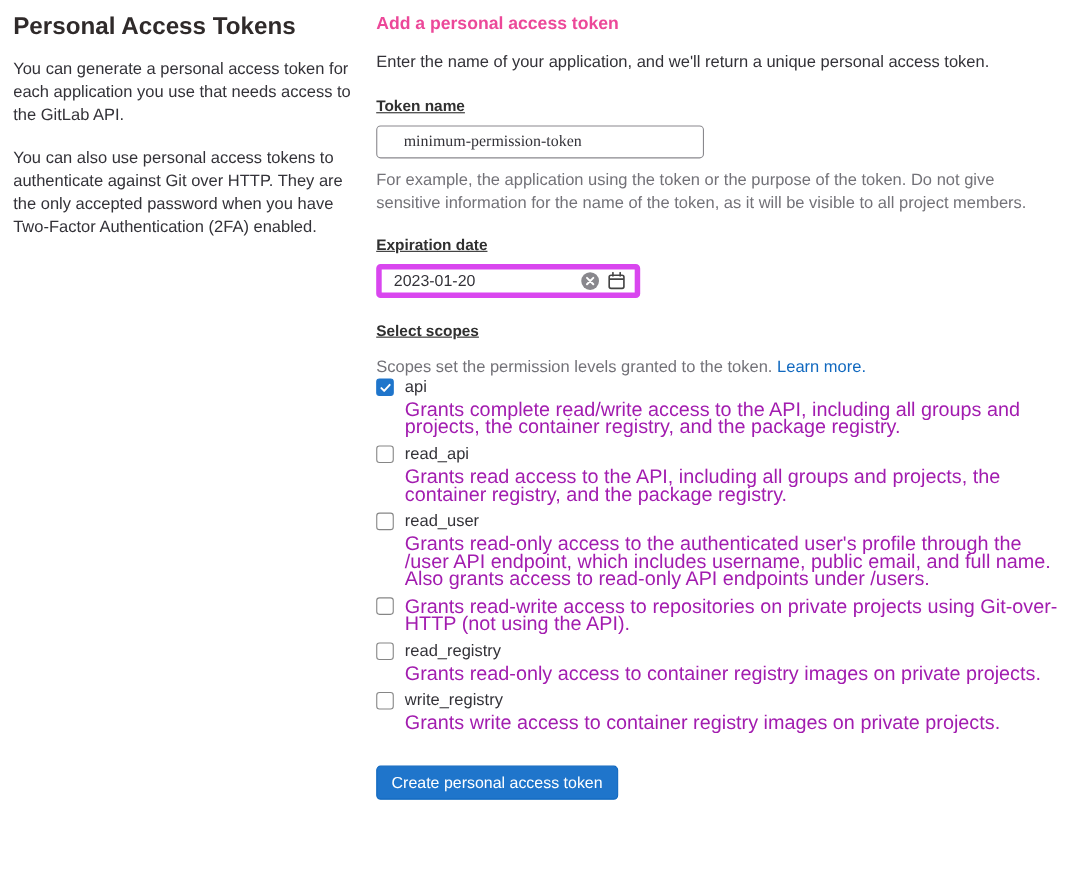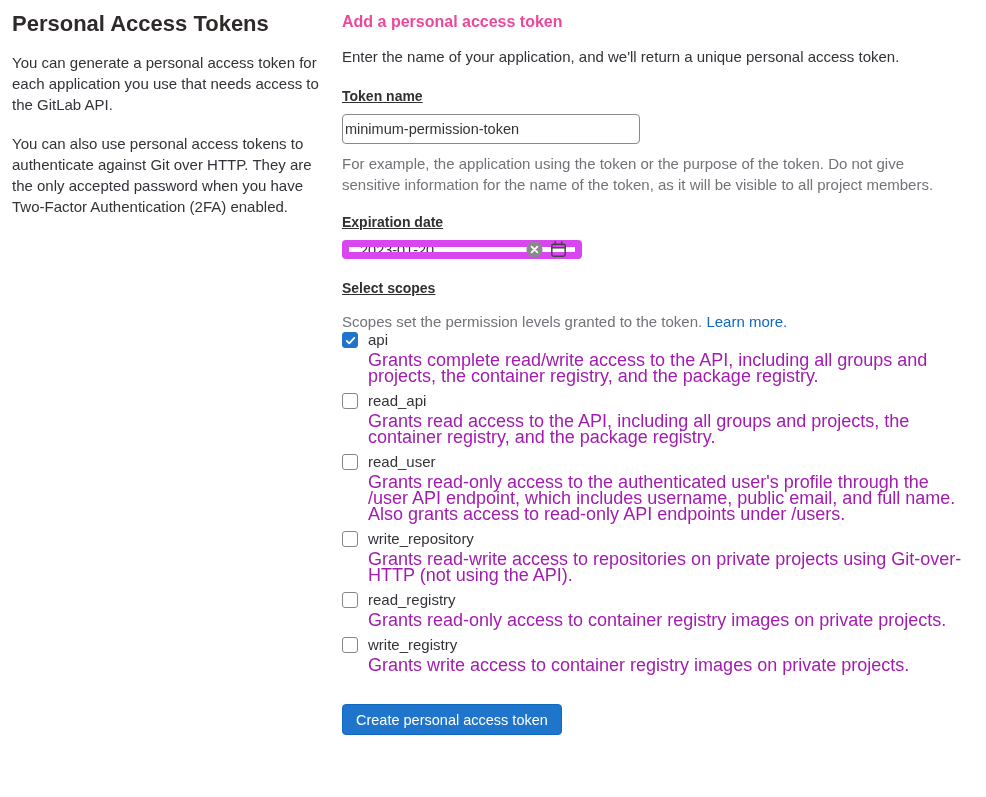--- a/index.html
+++ b/index.html
@@ -26,32 +26,32 @@
   
   .right-col { flex: 1; min-width: 0; }
   .form-heading { font-size: 16px; font-weight: 700; margin: 2px 0 17px 0; color: #ec4899; }
   .intro { font-size: 15px; margin: 15px 0 0 0; color: #333238; }
   .field-label { display: block; font-size: 14px; font-weight: 700; color: #303030; text-decoration: underline; }
 
   .group-token .field-label { margin-top: 23px; }
   .text-input {
     margin-top: 10px; width: 298px; height: 30px;
     border: 1px solid #89888d; border-radius: 4px;
-    padding: 0 2px; font-size: 14.5px; color: #333238;
-    font-family: Liberation Sans, sans-serif;
+    padding: 0 24px; font-size: 14.5px; color: #333238;
+    font-family: Liberation Serif, serif;
     outline: none; display: block;
   }
   .help {
     margin: 9px 0 0 0; color: #737278; font-size: 15px; line-height: 21px;
   }
 
   .group-expiry .field-label { margin-top: 19px; }
   .date-wrap {
-    margin-top: 10px; width: 240px; height: 19px;
-    border: 7px solid #d946ef; border-radius: 4px;
+    margin-top: 10px; width: 240px; height: 31px;
+    border: 5px solid #d946ef; border-radius: 4px;
     display: flex; align-items: center; padding: 0 8px 0 0;
   }
   .date-wrap input {
     border: none; outline: none; flex: 1; min-width: 0;
     height: 100%; padding: 0 4px 0 11px; font-size: 14.5px; color: #333238;
     font-family: "Liberation Sans", sans-serif; background: transparent;
   }
   .icon-btn { border: none; background: none; padding: 0; margin: 0 7px 0 0; cursor: pointer; display: flex; align-items: center; }
   .cal-icon { display: flex; align-items: center; cursor: pointer; }
 
@@ -153,21 +153,20 @@
     </span>
     <span class="scope-label">read_user</span>
     <div class="scope-desc">Grants read-only access to the authenticated user's profile through the /user API endpoint, which includes username, public email, and full name. Also grants access to read-only API endpoints under /users.</div>
   </div>
 
 
   <div class="scope-item">
     <span class="checkbox">
       
     </span>
-    <span class="scope-label">write_repository</span>
     <div class="scope-desc">Grants read-write access to repositories on private projects using Git-over-HTTP (not using the API).</div>
   </div>
 
   <div class="scope-item">
     <span class="checkbox">
       
     </span>
     <span class="scope-label">read_registry</span>
     <div class="scope-desc">Grants read-only access to container registry images on private projects.</div>
   </div>

